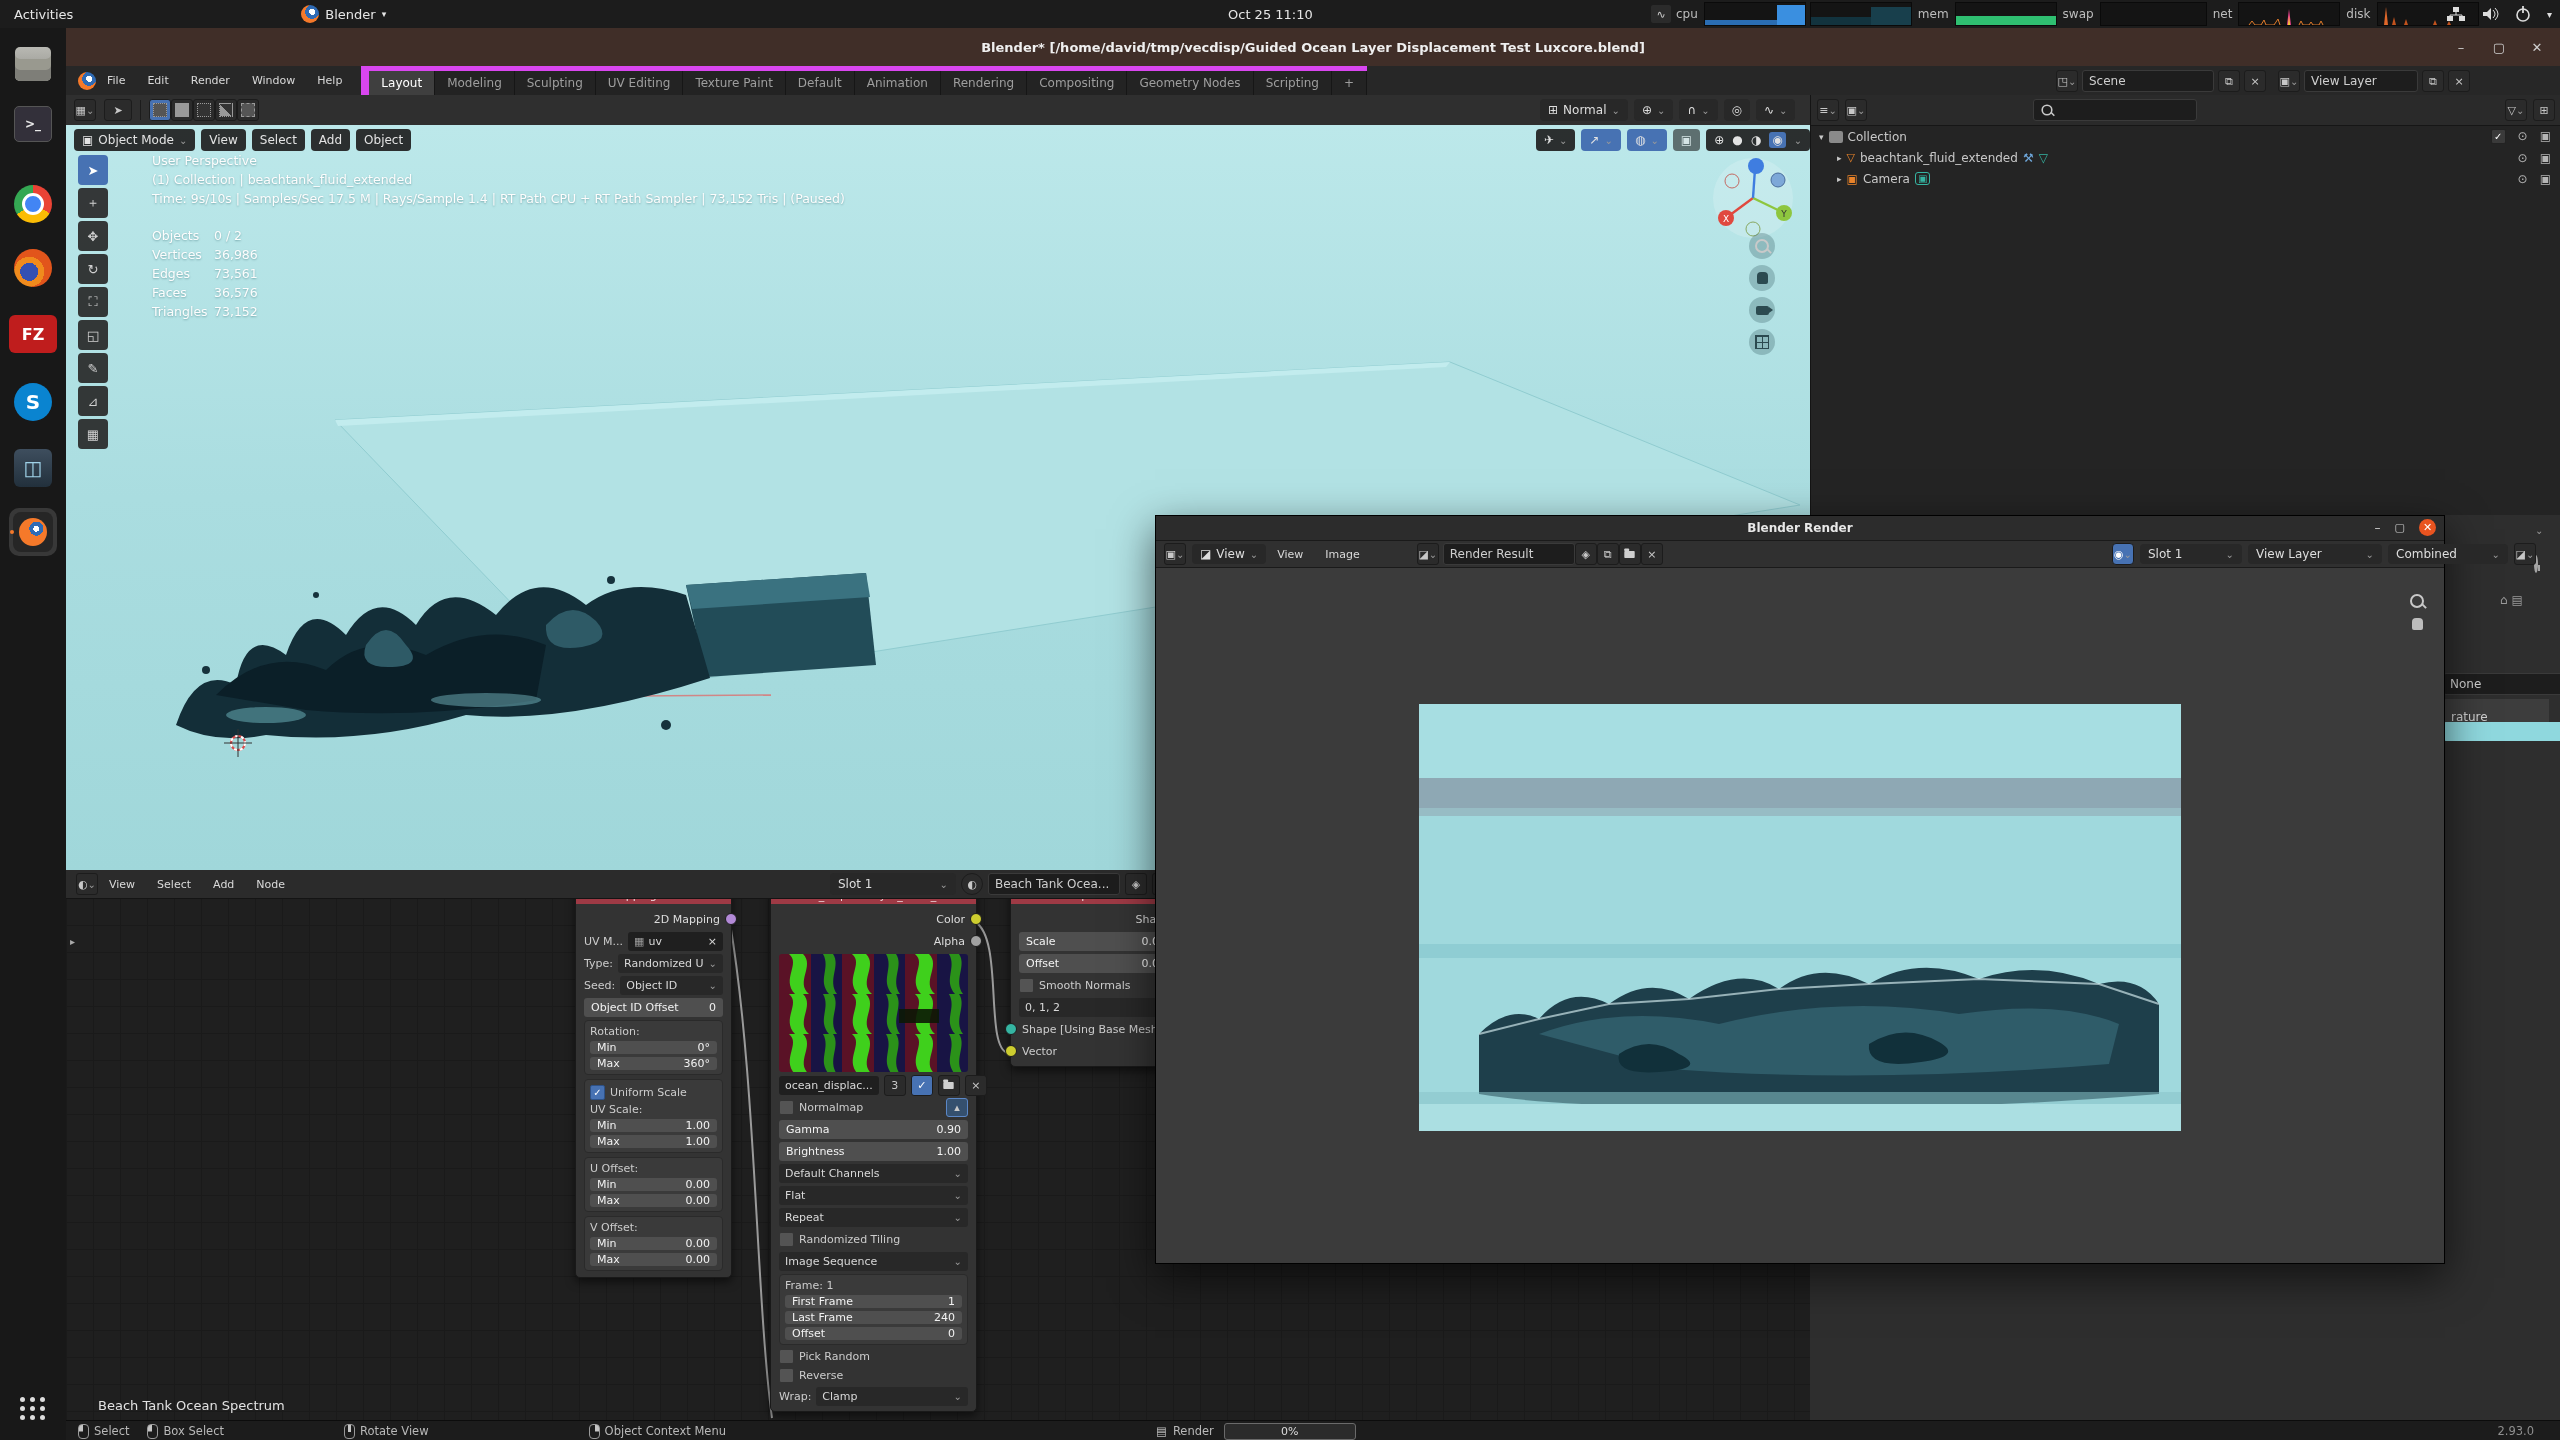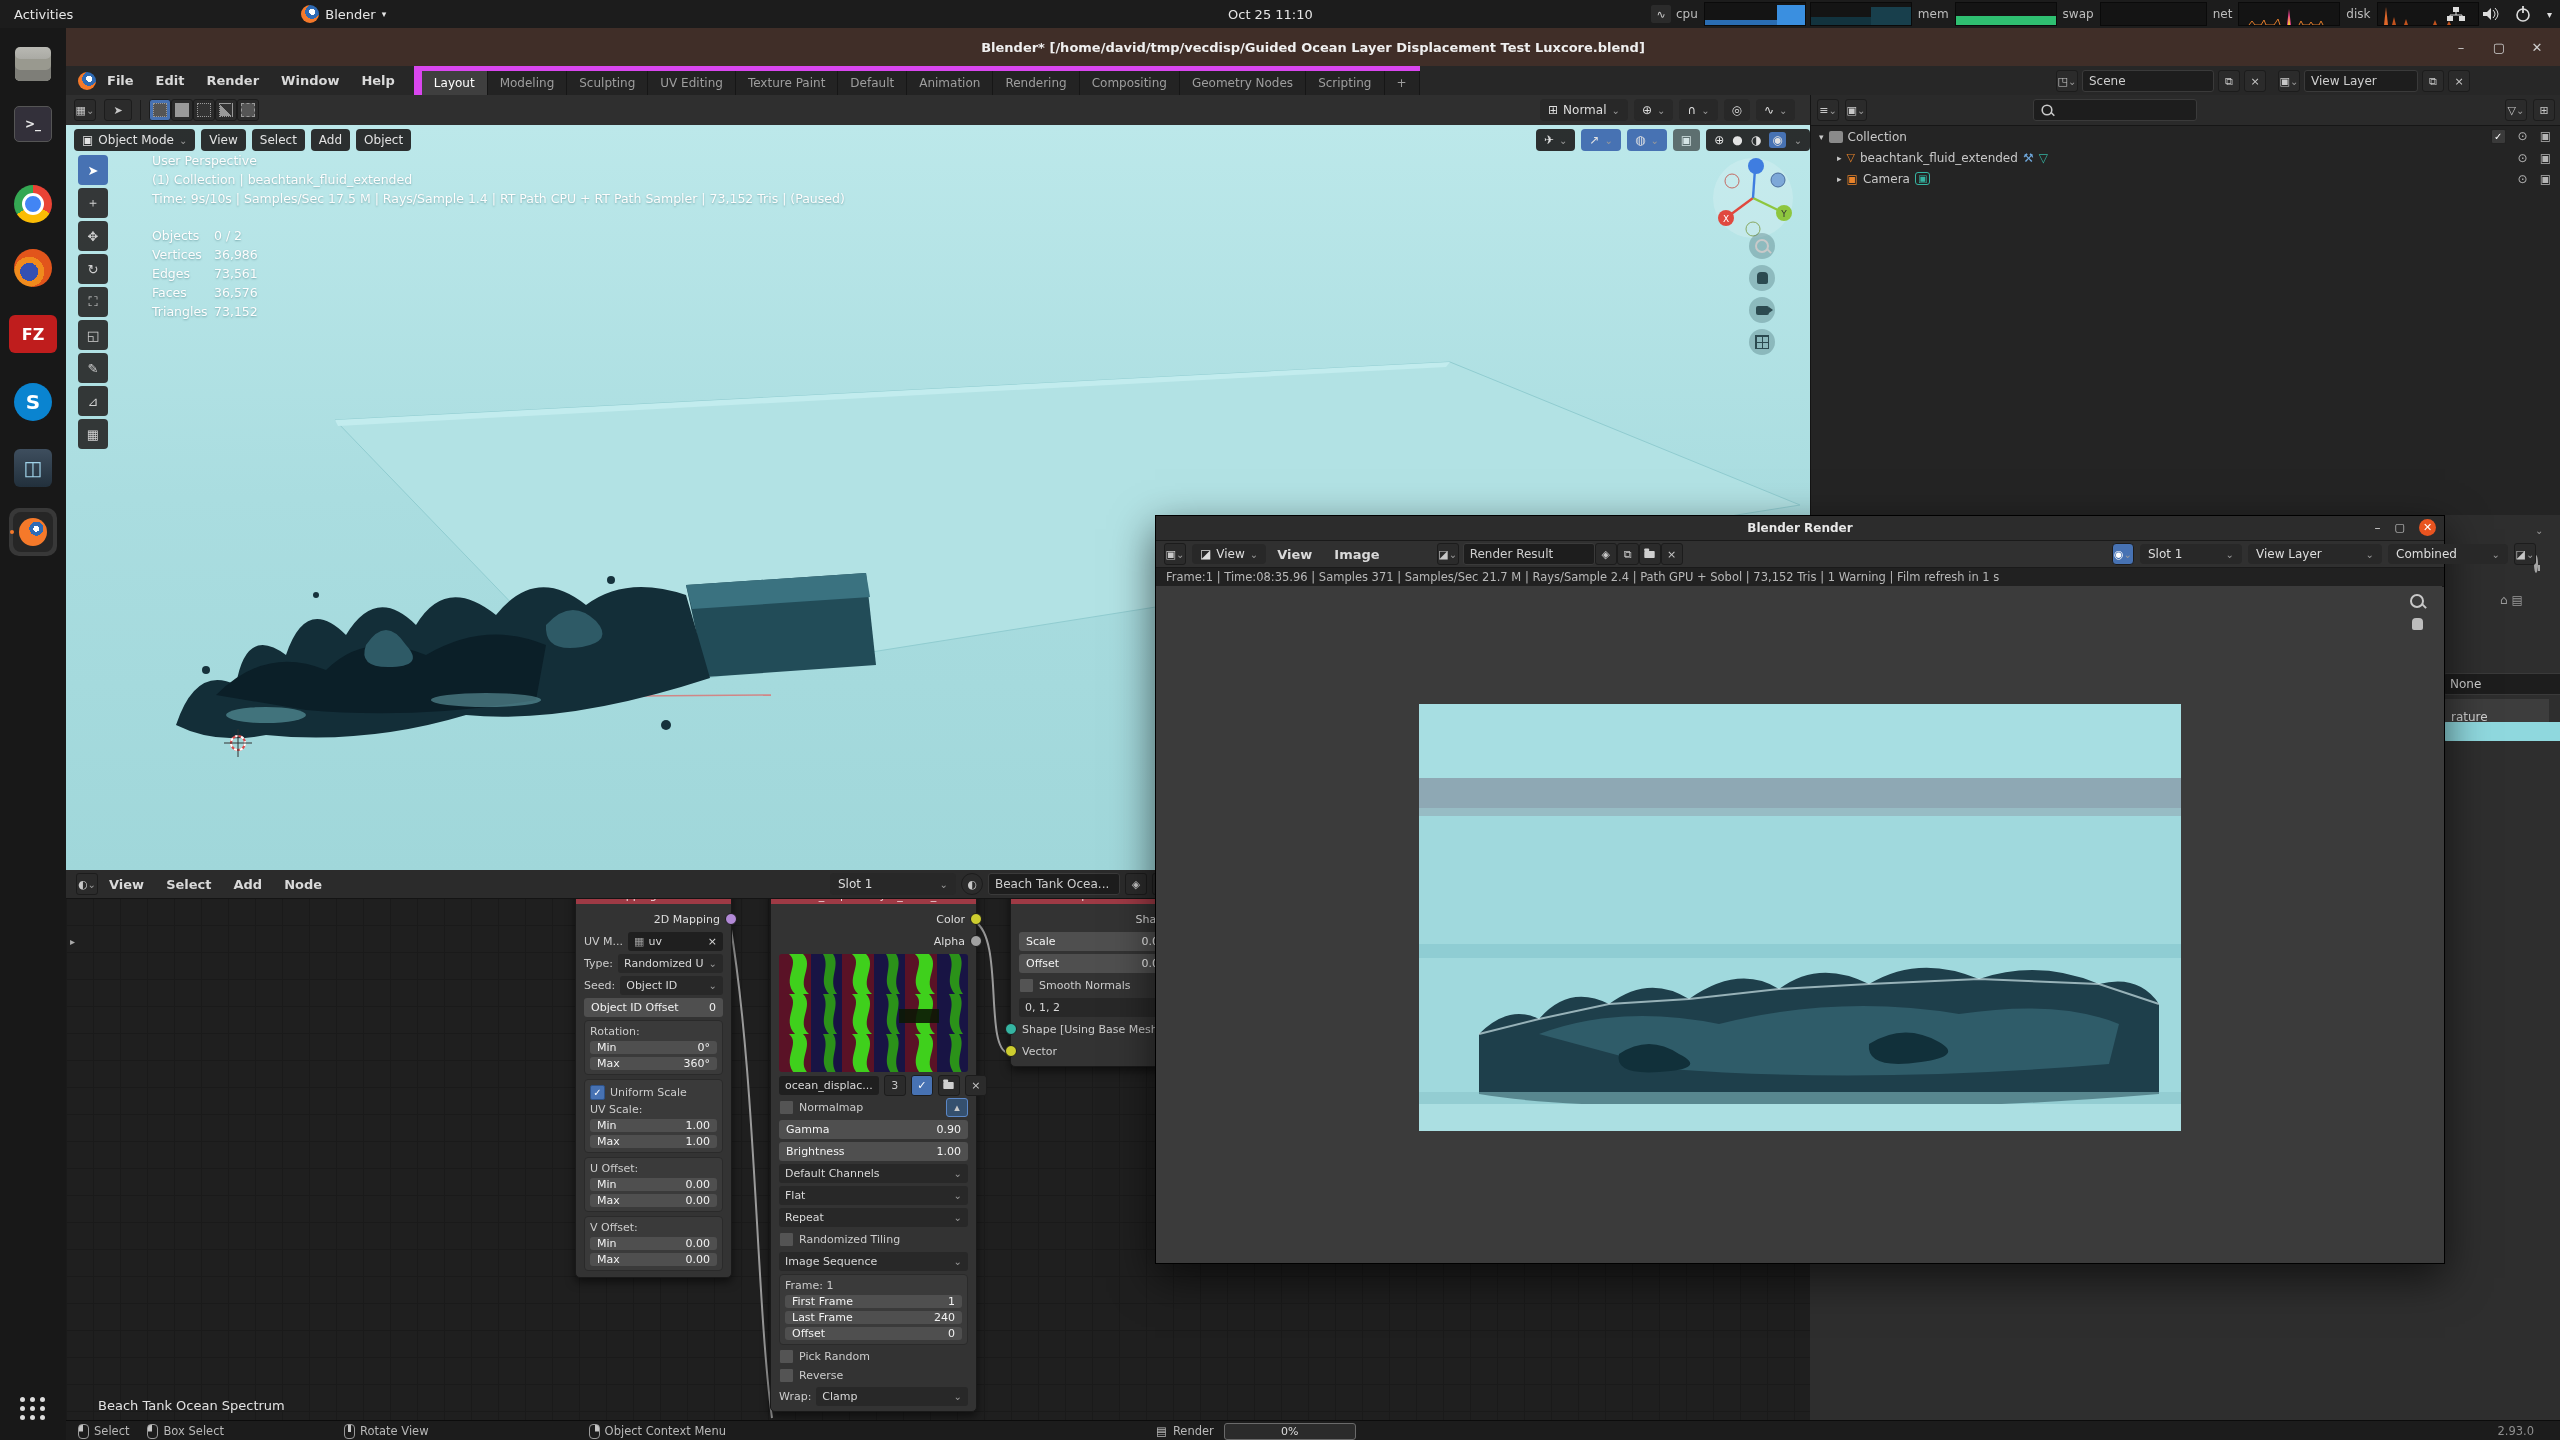--- a/index.html
+++ b/index.html
@@ -16,21 +16,21 @@
   
   #dock{left:0;top:28px;width:66px;height:1412px;background:rgba(25,25,25,.96);border-right:1px solid #111;}
   .dockitem{position:absolute;left:9px;width:48px;height:48px;border-radius:10px;display:flex;align-items:center;justify-content:center;font-weight:bold;}
   .dock-active{background:rgba(255,255,255,.14);}
   .dock-dot{position:absolute;left:1px;width:4px;height:4px;border-radius:50%;background:#f5792a;}
   
   #titlebar{left:66px;top:28px;width:2494px;height:38px;background:#402e28;display:flex;align-items:center;justify-content:center;}
   #titlebar .wt{font-weight:bold;font-size:13px;color:#efefef;}
   .winbtn{width:26px;height:26px;display:flex;align-items:center;justify-content:center;color:#cfcfcf;font-size:13px;}
   #menubar{left:66px;top:66px;width:2494px;height:29px;background:#272727;display:flex;align-items:center;border-bottom:1px solid #161616;}
-  .menu{padding:0 11px;color:#d9d9d9;font-size:13px;font-weight:bold;}
+  .menu{padding:0 11px;color:#d9d9d9;font-size:11px;}
   .wstabs{display:flex;align-items:flex-end;height:29px;margin-left:8px;background:#d946ef;padding-left:8px;}
   .wstab{padding:5px 12px;font-size:12px;color:#9e9e9e;background:#232323;border-right:1px solid #161616;}
   .wstab.active{background:#3f3f3f;color:#fff;}
   .field{background:#1d1d1d;border:1px solid #3a3a3a;border-radius:3px;height:20px;display:flex;align-items:center;padding:0 6px;color:#cfcfcf;font-size:12px;}
   .sqbtn{background:#2b2b2b;border:1px solid #1c1c1c;border-radius:3px;height:20px;min-width:20px;display:flex;align-items:center;justify-content:center;color:#c8c8c8;font-size:11px;}
   
   #toolrow{left:66px;top:95px;width:1744px;height:30px;background:#2f2f2f;border-bottom:1px solid #141414;display:flex;align-items:center;}
   .chev::before{content:"⌄";font-size:10px;color:#9a9a9a;line-height:1;}
   .btn{background:#282828;border-radius:4px;height:22px;display:inline-flex;align-items:center;gap:5px;padding:0 8px;color:#dedede;}
   .modebox{width:12px;height:12px;border:1px dotted #9a9a9a;background:#555;}
@@ -767,23 +767,20 @@
             <span>View Layer</span>
             <span class="chev"></span>
           </span>
         <span class="btn" style="height:20px;width:104px;justify-content:space-between">
             <span>Combined</span>
             <span class="chev"></span>
           </span>
         <span class="sqbtn">◪<span class="chev"></span></span>
       </div>
     </div>
-    <div id="rw-status">
-        <span>Frame:1 | Time:08:35.96 | Samples 371 | Samples/Sec 21.7 M | Rays/Sample 2.4 | Path GPU + Sobol | 73,152 Tris | 1 Warning | Film refresh in 1 s</span>
-      </div>
     <div class="abs" style="left:0;top:70px;width:1286px;height:675px;background:#3b3b3b;overflow:hidden;">
       <div class="abs" style="right:18px;top:8px;display:flex;flex-direction:column;gap:10px;align-items:center;">
         <span class="mag"></span>
         <span style="width:11px;height:12px;border-radius:4px 4px 2px 2px;background:#bdbdbd"></span>
       </div>
       <svg class="abs" style="left:263px;top:118px;" width="762" height="427">
         <rect width="762" height="427" fill="#a0d9dd"></rect>
         <rect width="762" height="80" fill="#a7dee2"></rect>
         <rect y="74" width="762" height="32" fill="#8ea8b4"></rect>
         <rect y="104" width="762" height="8" fill="#97bcc4"></rect>

